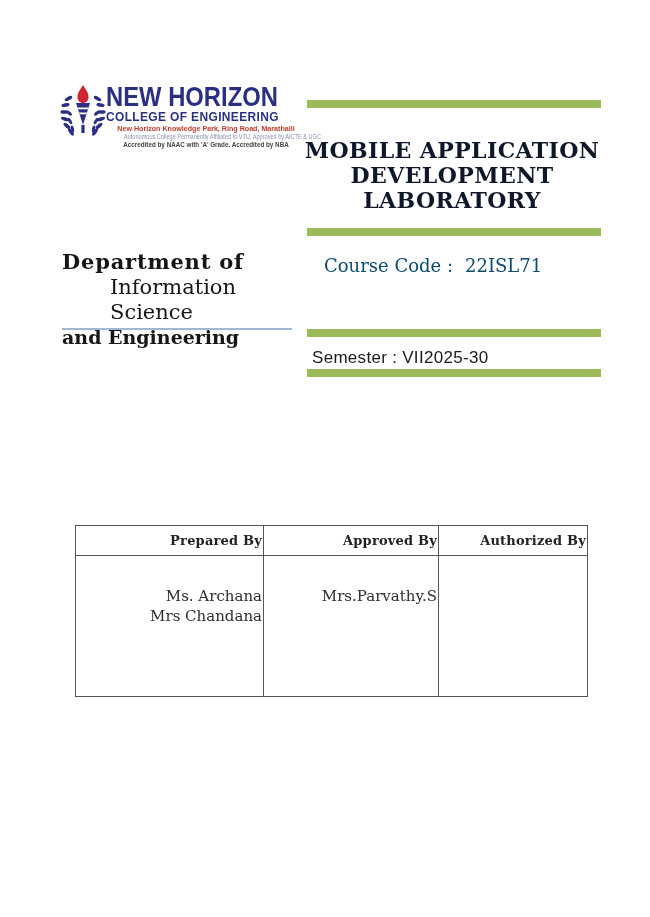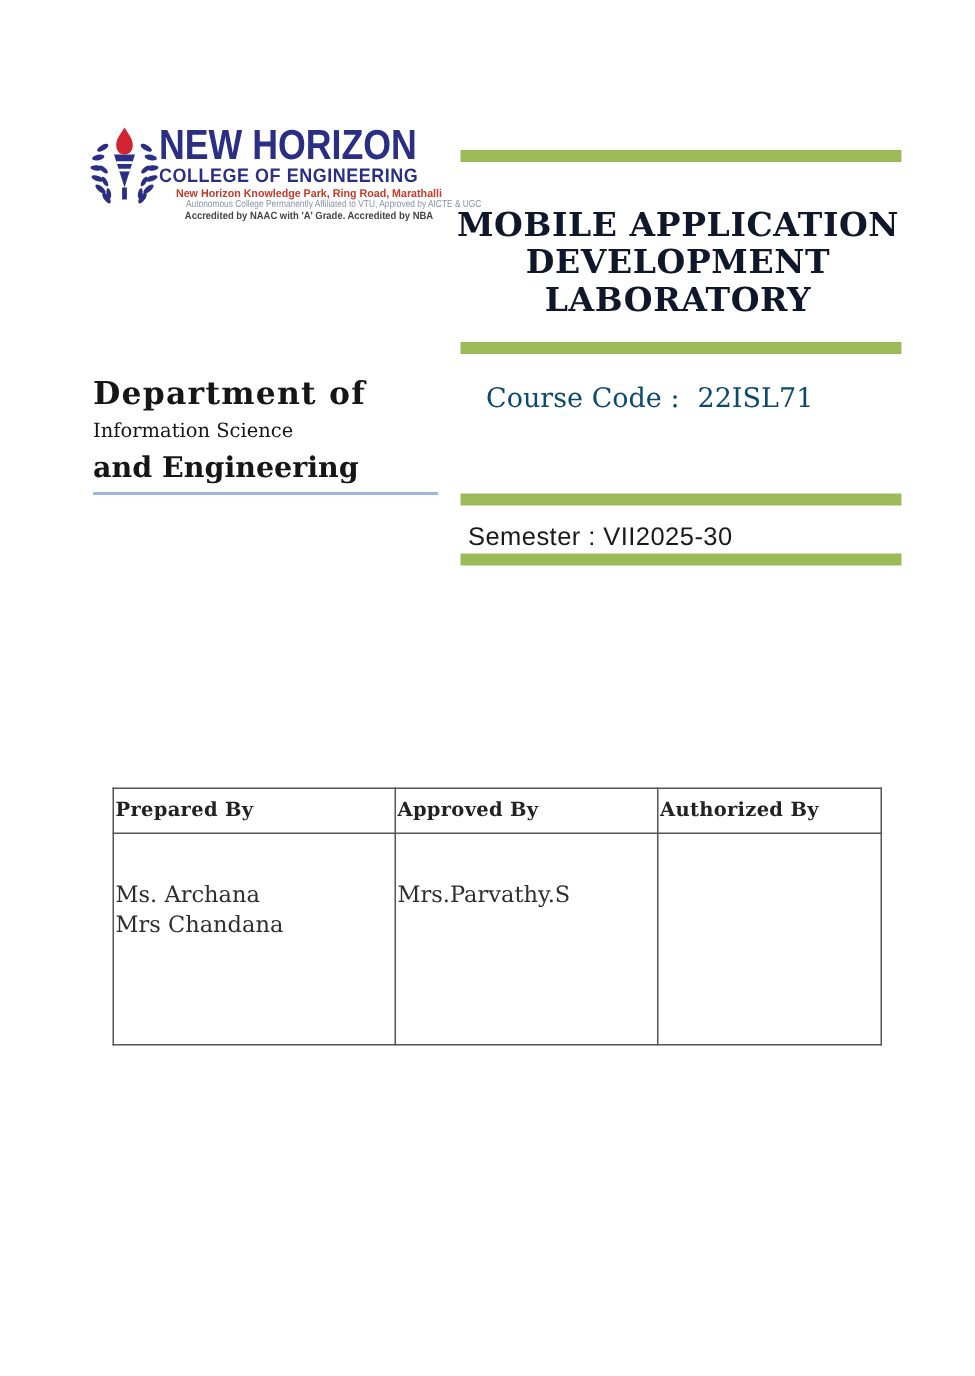--- a/index.html
+++ b/index.html
@@ -43,41 +43,41 @@
   
   .main-title {
     position:absolute; left:303px; top:138px; width:298px;
     text-align:center; font-weight:bold; font-size:22px; line-height:25px;
     color:#0f172a; letter-spacing:0.4px;
   }
 
   
   .dept { position:absolute; left:62px; top:249px; width:245px; color:#161616; }
   .dept-line1 { font-size:21px; font-weight:bold; letter-spacing:0.8px; line-height:26px; }
-  .dept-line2 { font-size:13px; line-height:25px; }
+  .dept-line2 { font-size:21px; line-height:25px;margin-left:48px; }
   .dept-line3 { font-size:19px; font-weight:bold; line-height:25px; }
   .dept-underline { position:absolute; left:62px; top:328px; width:230px; height:2px; background:#9bb9d4; }
 
   
   .course-row { position:absolute; left:296px; top:255px; font-size:18px; color:#0c4a6e; white-space:nowrap;margin-left:28px; }
   .course-code { margin-left:12px; }
   .sem-row {
     position:absolute; left:312px; top:348px; width:260px;
     display:flex; justify-content:flex-start;
     font-family:"Liberation Sans", sans-serif; font-weight:normal;
     font-size:17px; color:#1a1a1a; letter-spacing:0.3px;
   }
 
   
   .sig-table {
     position:absolute; left:75px; top:525px;
     border-collapse:collapse; table-layout:fixed;
   }
   .sig-table td {
-    border:1px solid #555; text-align:left; vertical-align:top;
+    border:1px solid #555; text-align:right; vertical-align:top;
     font-family:"DejaVu Serif", serif; color:#222;
   }
   .sig-table .hdr td {
     height:27px; font-size:13px; font-weight:bold; vertical-align:middle;
     letter-spacing:0.2px;
   }
   .sig-table .body td { height:109px; font-size:15px; padding-top:30px; line-height:20px; color:#2e2e2e; }
   .col1 { width:185px; } .col2 { width:172px; } .col3 { width:146px; }
 </style>
 </head>

